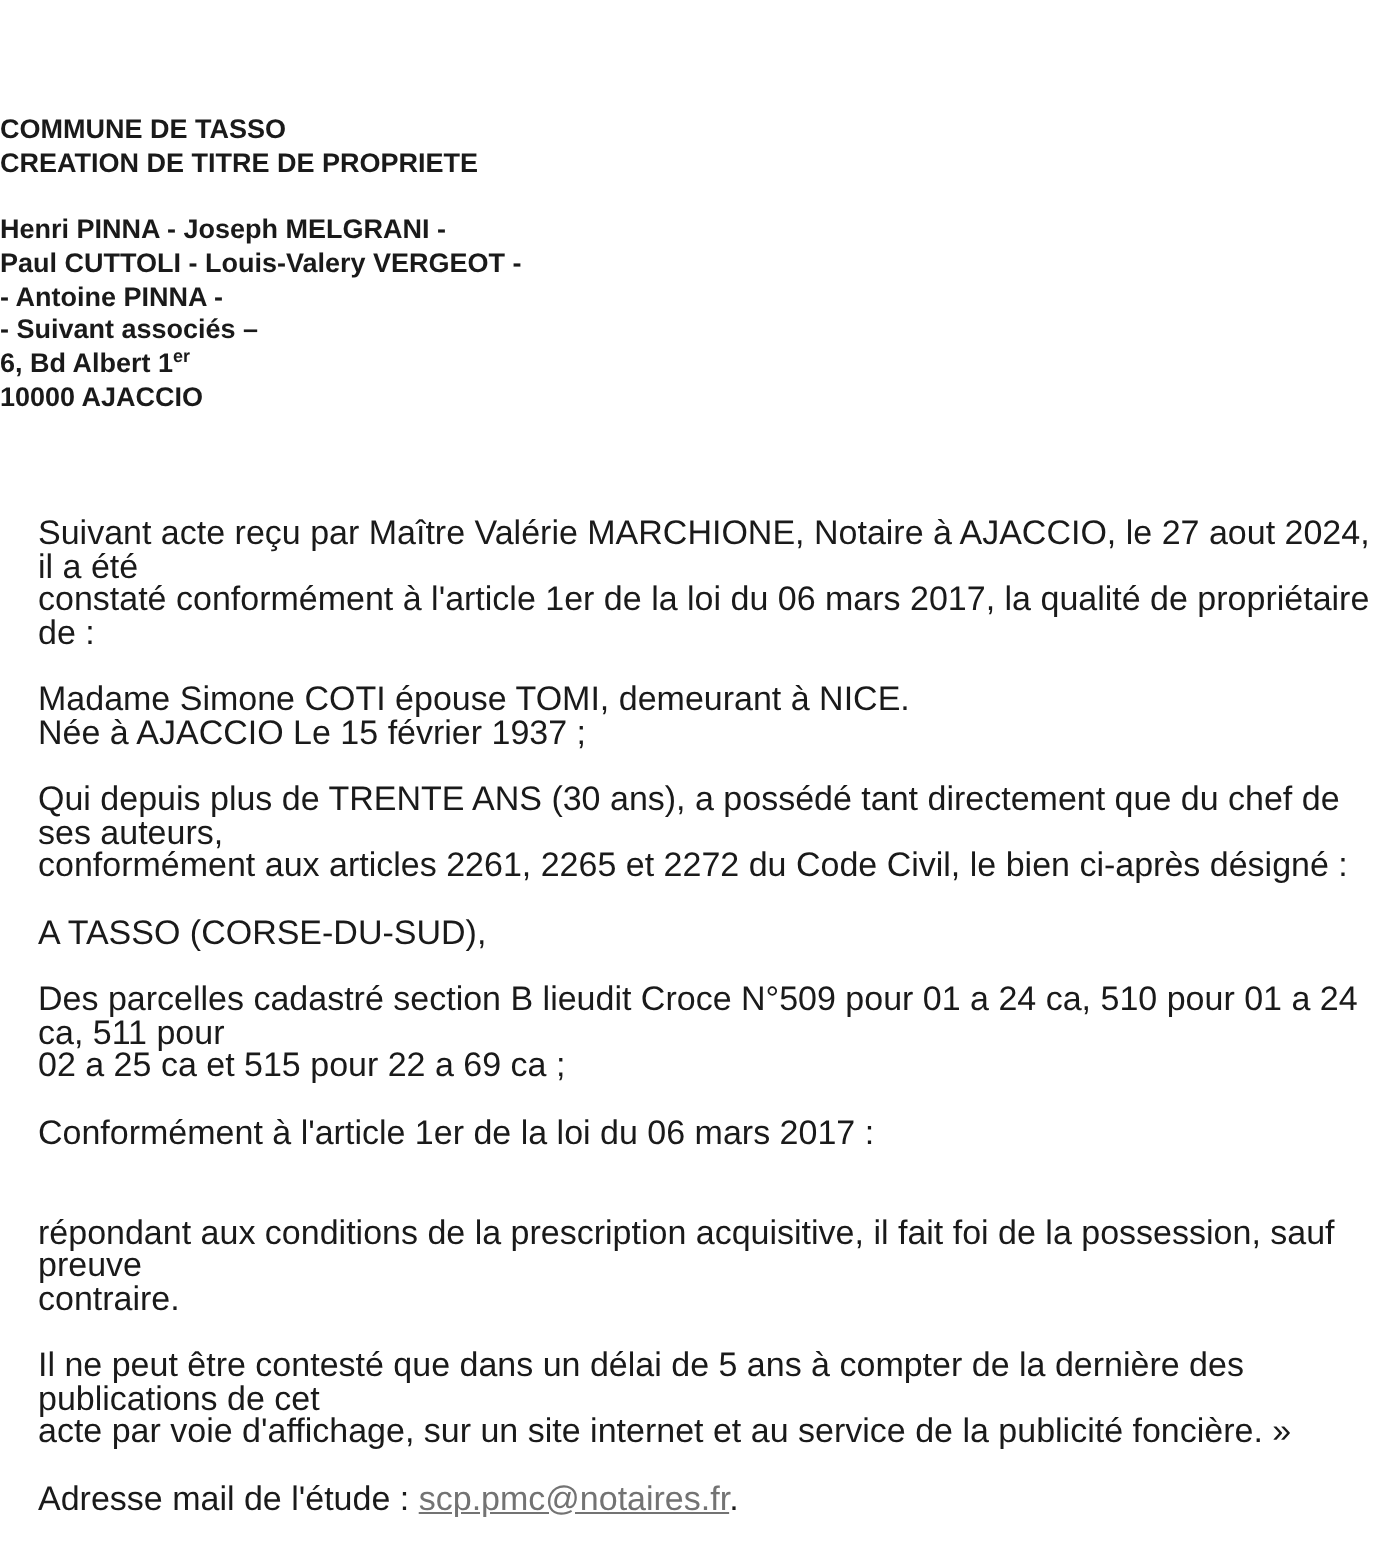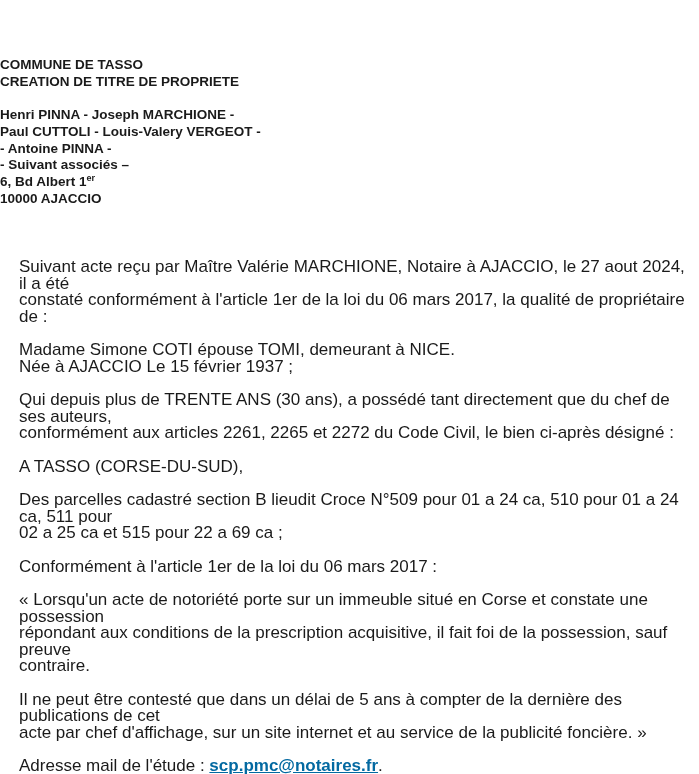--- a/index.html
+++ b/index.html
@@ -14,30 +14,30 @@
   .header .t1 { line-height: 17px; }
   .header .t2 { line-height: 17px; }
   .header .notaries { margin-top: 17px; }
   .header .notaries div { line-height: 16.8px; }
   sup { font-size: 9px; line-height: 0; vertical-align: 5px; }
   .body {
     position: absolute; left: 19px; top: 259px; width: 670px;
     font-size: 17px; line-height: 16.5px;
   }
   .body p { margin: 0 0 17px 0; }
-  .body a { color: #0369a1; text-decoration: underline; font-weight: bold; }
+  .body a { color: #737373; text-decoration: underline; }
 </style>
 </head>
 <body>
 
 <div class="header">
   <div class="t1">COMMUNE DE TASSO</div>
   <div class="t2">CREATION DE TITRE DE PROPRIETE</div>
   <div class="notaries">
-    <div>Henri PINNA - Joseph MARCHIONE -</div>
+    <div>Henri PINNA - Joseph MELGRANI -</div>
     <div>Paul CUTTOLI - Louis-Valery VERGEOT -</div>
     <div>- Antoine PINNA -</div>
     <div>- Suivant associés –</div>
     <div><span>6, Bd Albert 1</span><sup>er</sup></div>
     <div>10000 AJACCIO</div>
   </div>
 </div>
 
 <div class="body">
   <p>
@@ -56,27 +56,27 @@
     <span>A TASSO (CORSE-DU-SUD),</span>
   </p>
   <p>
     <span>Des parcelles cadastré section B lieudit Croce N°509 pour 01 a 24 ca, 510 pour 01 a 24 ca, 511 pour</span><br>
     <span>02 a 25 ca et 515 pour 22 a 69 ca ;</span>
   </p>
   <p>
     <span>Conformément à l'article 1er de la loi du 06 mars 2017 :</span>
   </p>
   <p>
-    <span>« Lorsqu'un acte de notoriété porte sur un immeuble situé en Corse et constate une possession</span><br>
+    <br>
     <span>répondant aux conditions de la prescription acquisitive, il fait foi de la possession, sauf preuve</span><br>
     <span>contraire.</span>
   </p>
   <p>
     <span>Il ne peut être contesté que dans un délai de 5 ans à compter de la dernière des publications de cet</span><br>
-    <span>acte par chef d'affichage, sur un site internet et au service de la publicité foncière. »</span>
+    <span>acte par voie d'affichage, sur un site internet et au service de la publicité foncière. »</span>
   </p>
   <p>
     <span>Adresse mail de l'étude : </span><a>scp.pmc@notaires.fr</a><span>.</span>
   </p>
   <p>
     <span>Pour avis Maître Valérie MARCHIONE</span>
   </p>
 </div>
 
 </body></html>

